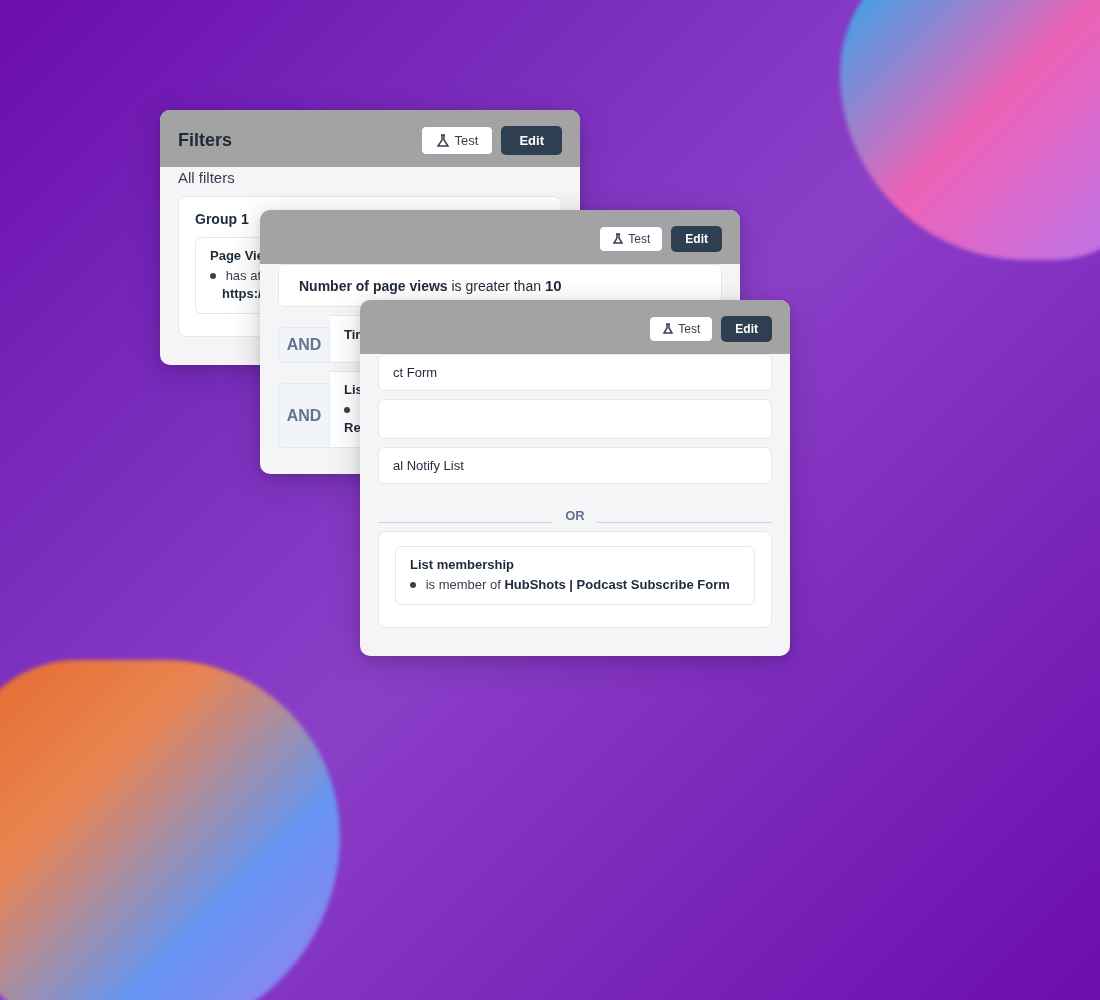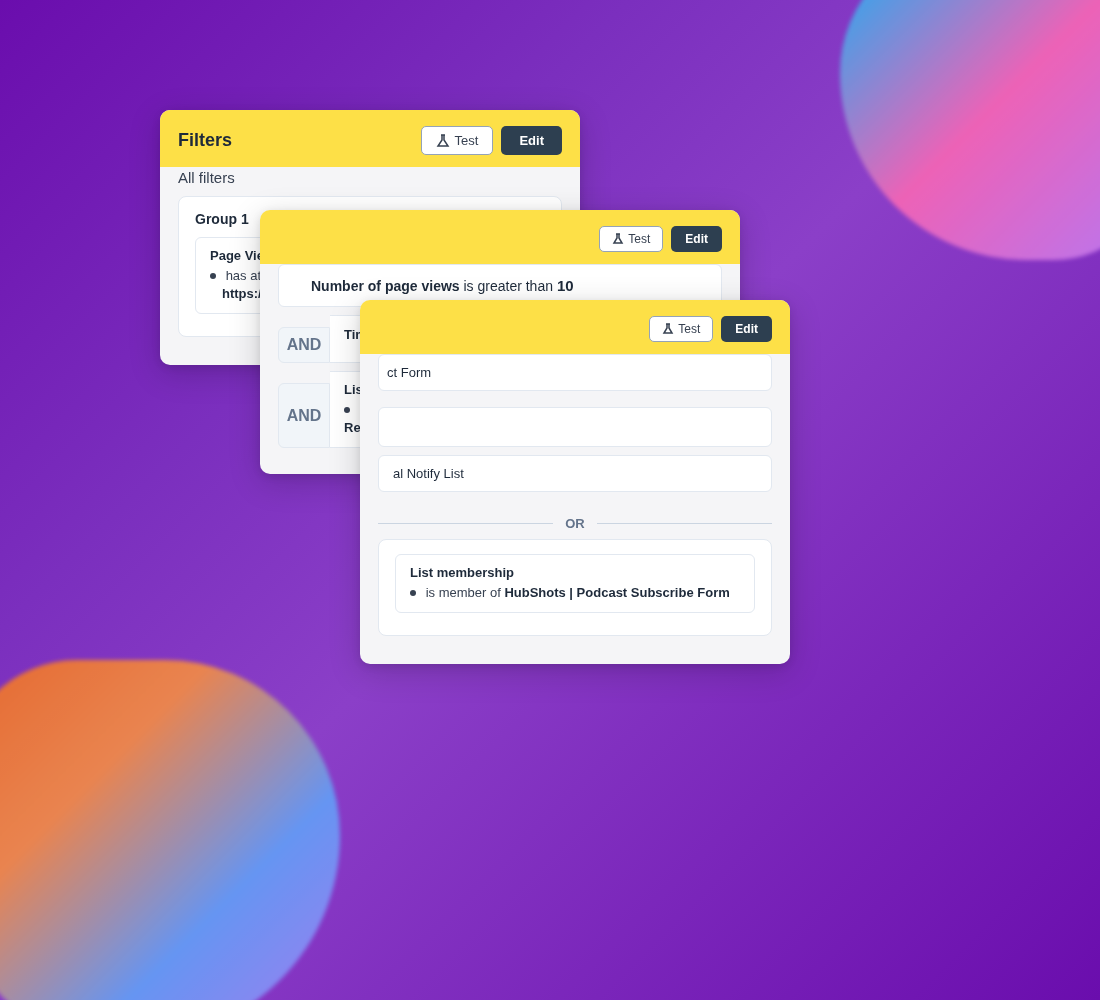--- a/index.html
+++ b/index.html
@@ -81,21 +81,21 @@
       z-index: 13;
       padding: 0;
     }
 
     
     .card-header {
       display: flex;
       align-items: center;
       justify-content: space-between;
       padding: 16px 18px 12px 18px;
-      background: #fde047;
+      background: #a3a3a3;
       border-radius: 10px 10px 0 0;
       gap: 20px;
     }
 
     .card-header-title {
       font-size: 18px;
       font-weight: 700;
       color: #1e2a3a;
     }
 
@@ -241,39 +241,39 @@
 
     .filter-content-cell .filter-item-title {
       margin-bottom: 4px;
     }
 
     
     .filter-row-pageviews {
       background: white;
       border: 1px solid #e2e8f0;
       border-radius: 6px;
-      padding: 12px 32px;
+      padding: 12px 20px;
       font-size: 14px;
       color: #1e2a3a;
       margin-bottom: 8px;
     }
 
     .filter-row-pageviews strong {
       font-weight: 700;
     }
 
     .filter-row-pageviews .num {
       font-weight: 800;
       font-size: 15px;
     }
 
     
     .or-separator {
       display: flex;
-      align-items: center;
+      align-items: flex-end;
       gap: 12px;
       padding: 8px 0;
       color: #64748b;
       font-size: 13px;
       font-weight: 600;
     }
 
     .or-separator::before,
     .or-separator::after {
       content: '';
@@ -312,21 +312,21 @@
           </svg>
           <span>Test</span>
         </button>
         <button class="btn-edit-small">
           <span>Edit</span>
         </button>
       </div>
     </div>
     <div class="card-body">
 
-      <div style="background:white; border:1px solid #e2e8f0; border-radius:6px; padding:10px 8px; margin-bottom:16px; font-size:13px; color:#1e2a3a;">
+      <div style="background:white; border:1px solid #e2e8f0; border-radius:6px; padding:10px 14px; margin-bottom:8px; font-size:13px; color:#1e2a3a;">
         <span>ct Form</span>
       </div>
       <div style="background:white; border:1px solid #e2e8f0; border-radius:6px; padding:10px 14px; margin-bottom:8px; height:40px;"></div>
       <div style="background:white; border:1px solid #e2e8f0; border-radius:6px; padding:10px 14px; margin-bottom:16px; font-size:13px; color:#1e2a3a;">
         <span>al Notify List</span>
       </div>
 
       <div class="or-separator">
         <span>OR</span>
       </div>

